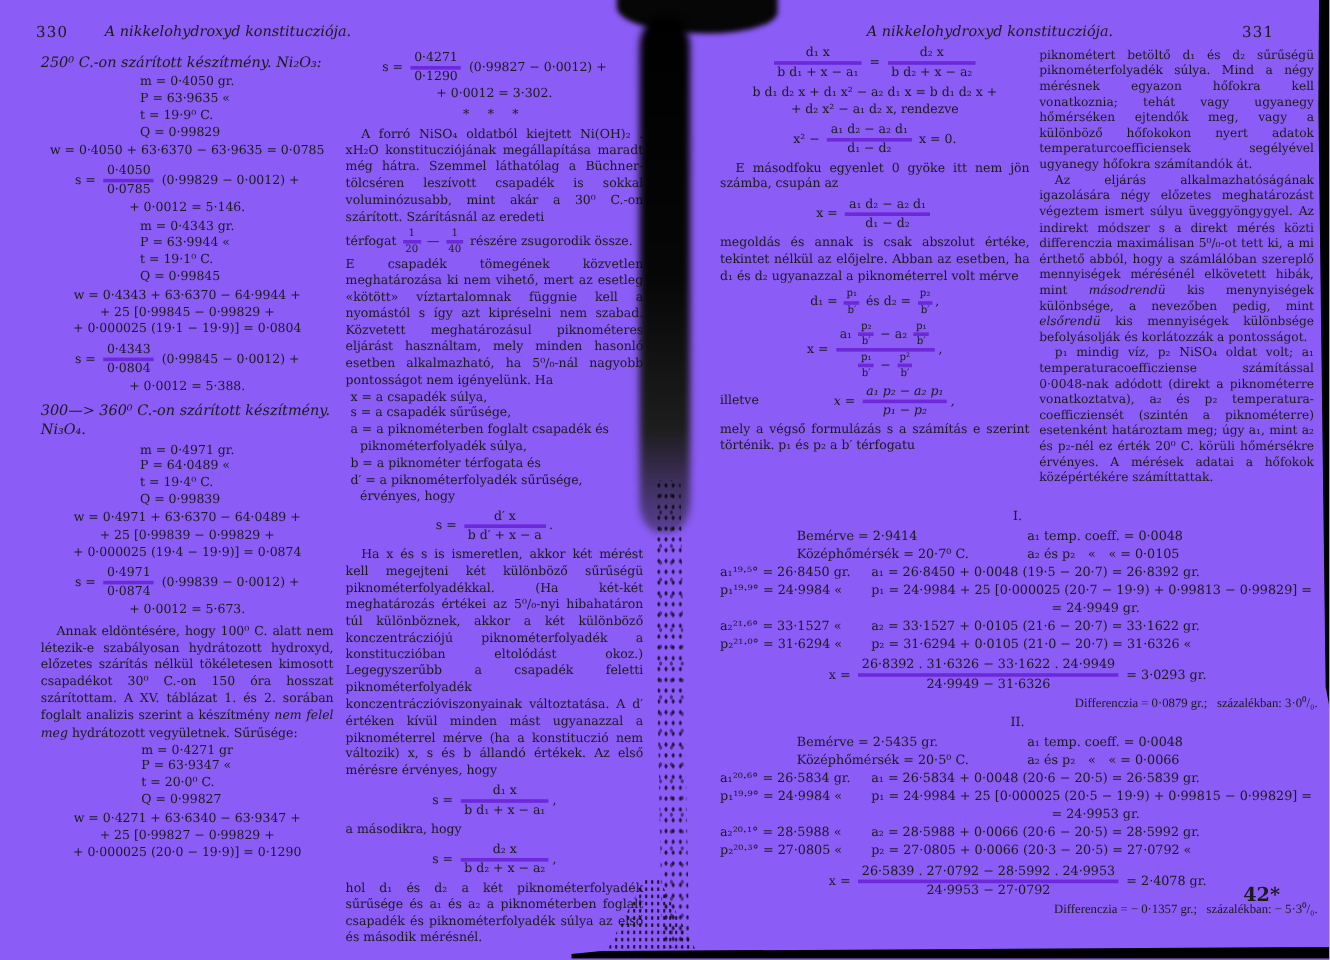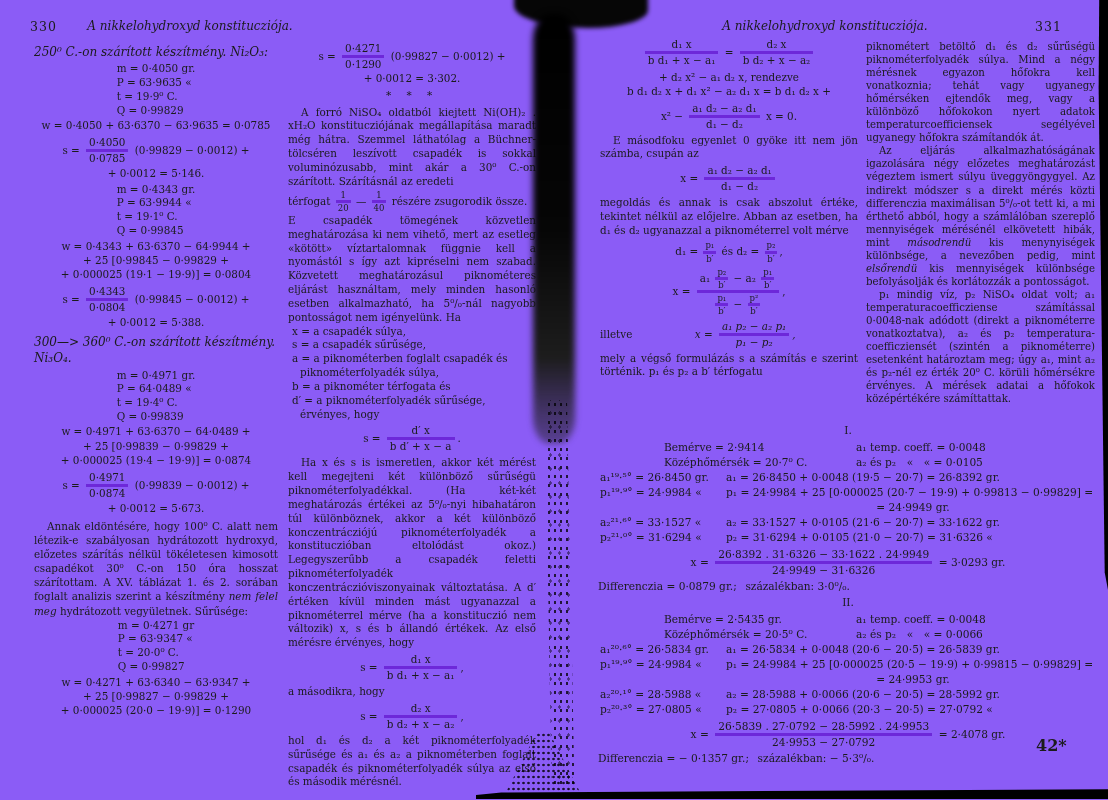--- a/index.html
+++ b/index.html
@@ -37,21 +37,21 @@
   
   .seclabel{text-align:center;margin:2px 0 3px 0;}
   .toprow{position:relative;height:15px;}
   .toprow .tl{position:absolute;left:66px;}
   .toprow .tr{position:absolute;left:258px;}
   .srow{position:relative;height:15px;white-space:nowrap;}
   .srow .sl{position:absolute;left:2px;}
   .srow .sr{position:absolute;left:128px;}
   .scont{text-align:center;padding-left:130px;height:15px;}
   .sx{text-align:center;margin:2px 0;}
-  .sdiff{text-align:left;margin:3px 0 2px 0;}
+  .sdiff{text-align:right;margin:3px 0 2px 0;font-family:Liberation Serif, serif;}
   
   .gutter-top{position:absolute;left:514px;top:-12px;width:134px;height:40px;background:#060606;
               border-radius:0 0 60% 75%;filter:blur(2px);}
   .gutter-band{position:absolute;left:533px;top:14px;width:42px;height:430px;
                background:linear-gradient(to bottom,#000 0%,#060606 50%,#1d1d1d 80%,rgba(30,30,30,.45) 100%);
                filter:blur(3px);border-radius:40% / 6%;}
   .gutter-speckle{position:absolute;left:534px;top:400px;width:44px;height:390px;opacity:.85;
     background-image:radial-gradient(rgba(0,0,0,.9) 1px,transparent 1.35px),
                      radial-gradient(rgba(0,0,0,.55) 1px,transparent 1.3px);
     background-size:6px 9px,9px 14px;background-position:0 0,3px 6px;
@@ -189,22 +189,22 @@
   <span class="runhead" style="left:700px;width:250px;">A nikkelohydroxyd konstitucziója.</span>
   <span class="pagenum" style="left:1035px;">331</span>
 
   <div id="rp-col1">
     <div class="feq" style="margin-top:0;">
       <span class="fr"><span class="n">d₁ x</span><span class="d">b d₁ + x − a₁</span></span>
       <span>=</span>
       <span class="fr"><span class="n">d₂ x</span><span class="d">b d₂ + x − a₂</span></span>
     </div>
     <div class="weq">
+      <div>b d₁ d₂ x + d₁ x² − a₂ d₁ x = b d₁ d₂ x +</div>
       <div>+ d₂ x² − a₁ d₂ x,  rendezve</div>
-      <div>b d₁ d₂ x + d₁ x² − a₂ d₁ x = b d₁ d₂ x +</div>
     </div>
     <div class="feq">
       <span>x² −</span>
       <span class="fr"><span class="n">a₁ d₂ − a₂ d₁</span><span class="d">d₁ − d₂</span></span>
       <span>x = 0.</span>
     </div>
     <div class="just indent">E másodfoku egyenlet 0 gyöke itt nem jön számba, csupán az</div>
     <div class="feq">
       <span>x =</span>
       <span class="fr"><span class="n">a₁ d₂ − a₂ d₁</span><span class="d">d₁ − d₂</span></span>

